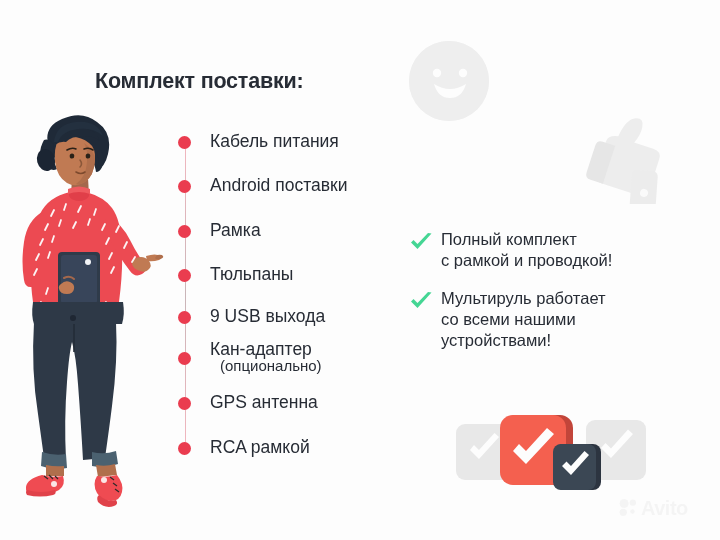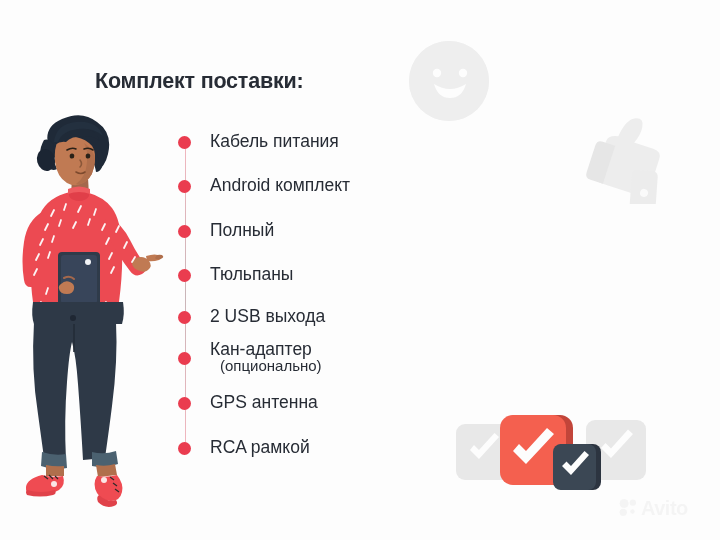--- a/index.html
+++ b/index.html
@@ -182,55 +182,76 @@
   <div class="list">
     <div class="list-spine"></div>
 
     <div class="list-item" style="top:12px">
       <div class="list-dot"></div>
       <div class="list-label">Кабель питания</div>
     </div>
 
     <div class="list-item" style="top:56px">
       <div class="list-dot"></div>
-      <div class="list-label">Android комплект</div>
+      <div class="list-label">Android поставки</div>
     </div>
 
     <div class="list-item" style="top:101px">
       <div class="list-dot"></div>
-      <div class="list-label">Полный</div>
+      <div class="list-label">Рамка</div>
     </div>
 
     <div class="list-item" style="top:145px">
       <div class="list-dot"></div>
       <div class="list-label">Тюльпаны</div>
     </div>
 
     <div class="list-item" style="top:187px">
       <div class="list-dot"></div>
-      <div class="list-label">2 USB выхода</div>
+      <div class="list-label">9 USB выхода</div>
     </div>
 
     <div class="list-item" style="top:228px">
       <div class="list-dot"></div>
       <div class="list-label" style="top:-20px">Кан-адаптер</div>
       <div class="list-sub" style="top:-1px">(опционально)</div>
     </div>
 
     <div class="list-item" style="top:273px">
       <div class="list-dot"></div>
       <div class="list-label">GPS антенна</div>
     </div>
 
     <div class="list-item" style="top:318px">
       <div class="list-dot"></div>
       <div class="list-label">RCA рамкой</div>
     </div>
   </div>
 
+  <div class="callouts">
+    <div class="callout">
+      <span class="chk">
+        <svg viewBox="0 0 26 26" width="26" height="26">
+          <path d="M3 13.5 L9.5 20 L23.5 4.5 L20 4 L9.5 15 L5.5 11 Z" fill="#45d694"></path>
+        </svg>
+      </span>
+      <span class="ctext">Полный комплект
+с рамкой и проводкой!</span>
+    </div>
+    <div class="callout">
+      <span class="chk">
+        <svg viewBox="0 0 26 26" width="26" height="26">
+          <path d="M3 13.5 L9.5 20 L23.5 4.5 L20 4 L9.5 15 L5.5 11 Z" fill="#45d694"></path>
+        </svg>
+      </span>
+      <span class="ctext">Мультируль работает
+со всеми нашими
+устройствами!</span>
+    </div>
+  </div>
 
   <div class="chips">
     <svg viewBox="0 0 190 90" width="190" height="90">
       <rect x="0" y="18" width="56" height="56" rx="9" fill="#e8e8e8"></rect>
       <path d="M14 44 l9 9 l20 -22 l-4.5 -4 l-15.5 17 l-5 -5 z" fill="#fdfdfd"></path>
       <rect x="130" y="14" width="60" height="60" rx="9" fill="#e8e8e8"></rect>
       <path d="M145 42 l10 10 l22 -24 l-5 -4.5 l-17 19 l-5.5 -5.5 z" fill="#fdfdfd"></path>
       <rect x="47" y="9" width="70" height="70" rx="13" fill="#c2453a"></rect>
       <rect x="44" y="9" width="66" height="70" rx="13" fill="#f4604f"></rect>
       <path d="M57 45 l13 13 l28 -30 l-7 -6 l-21 23 l-7 -7 z" fill="#fdfdfd"></path>

